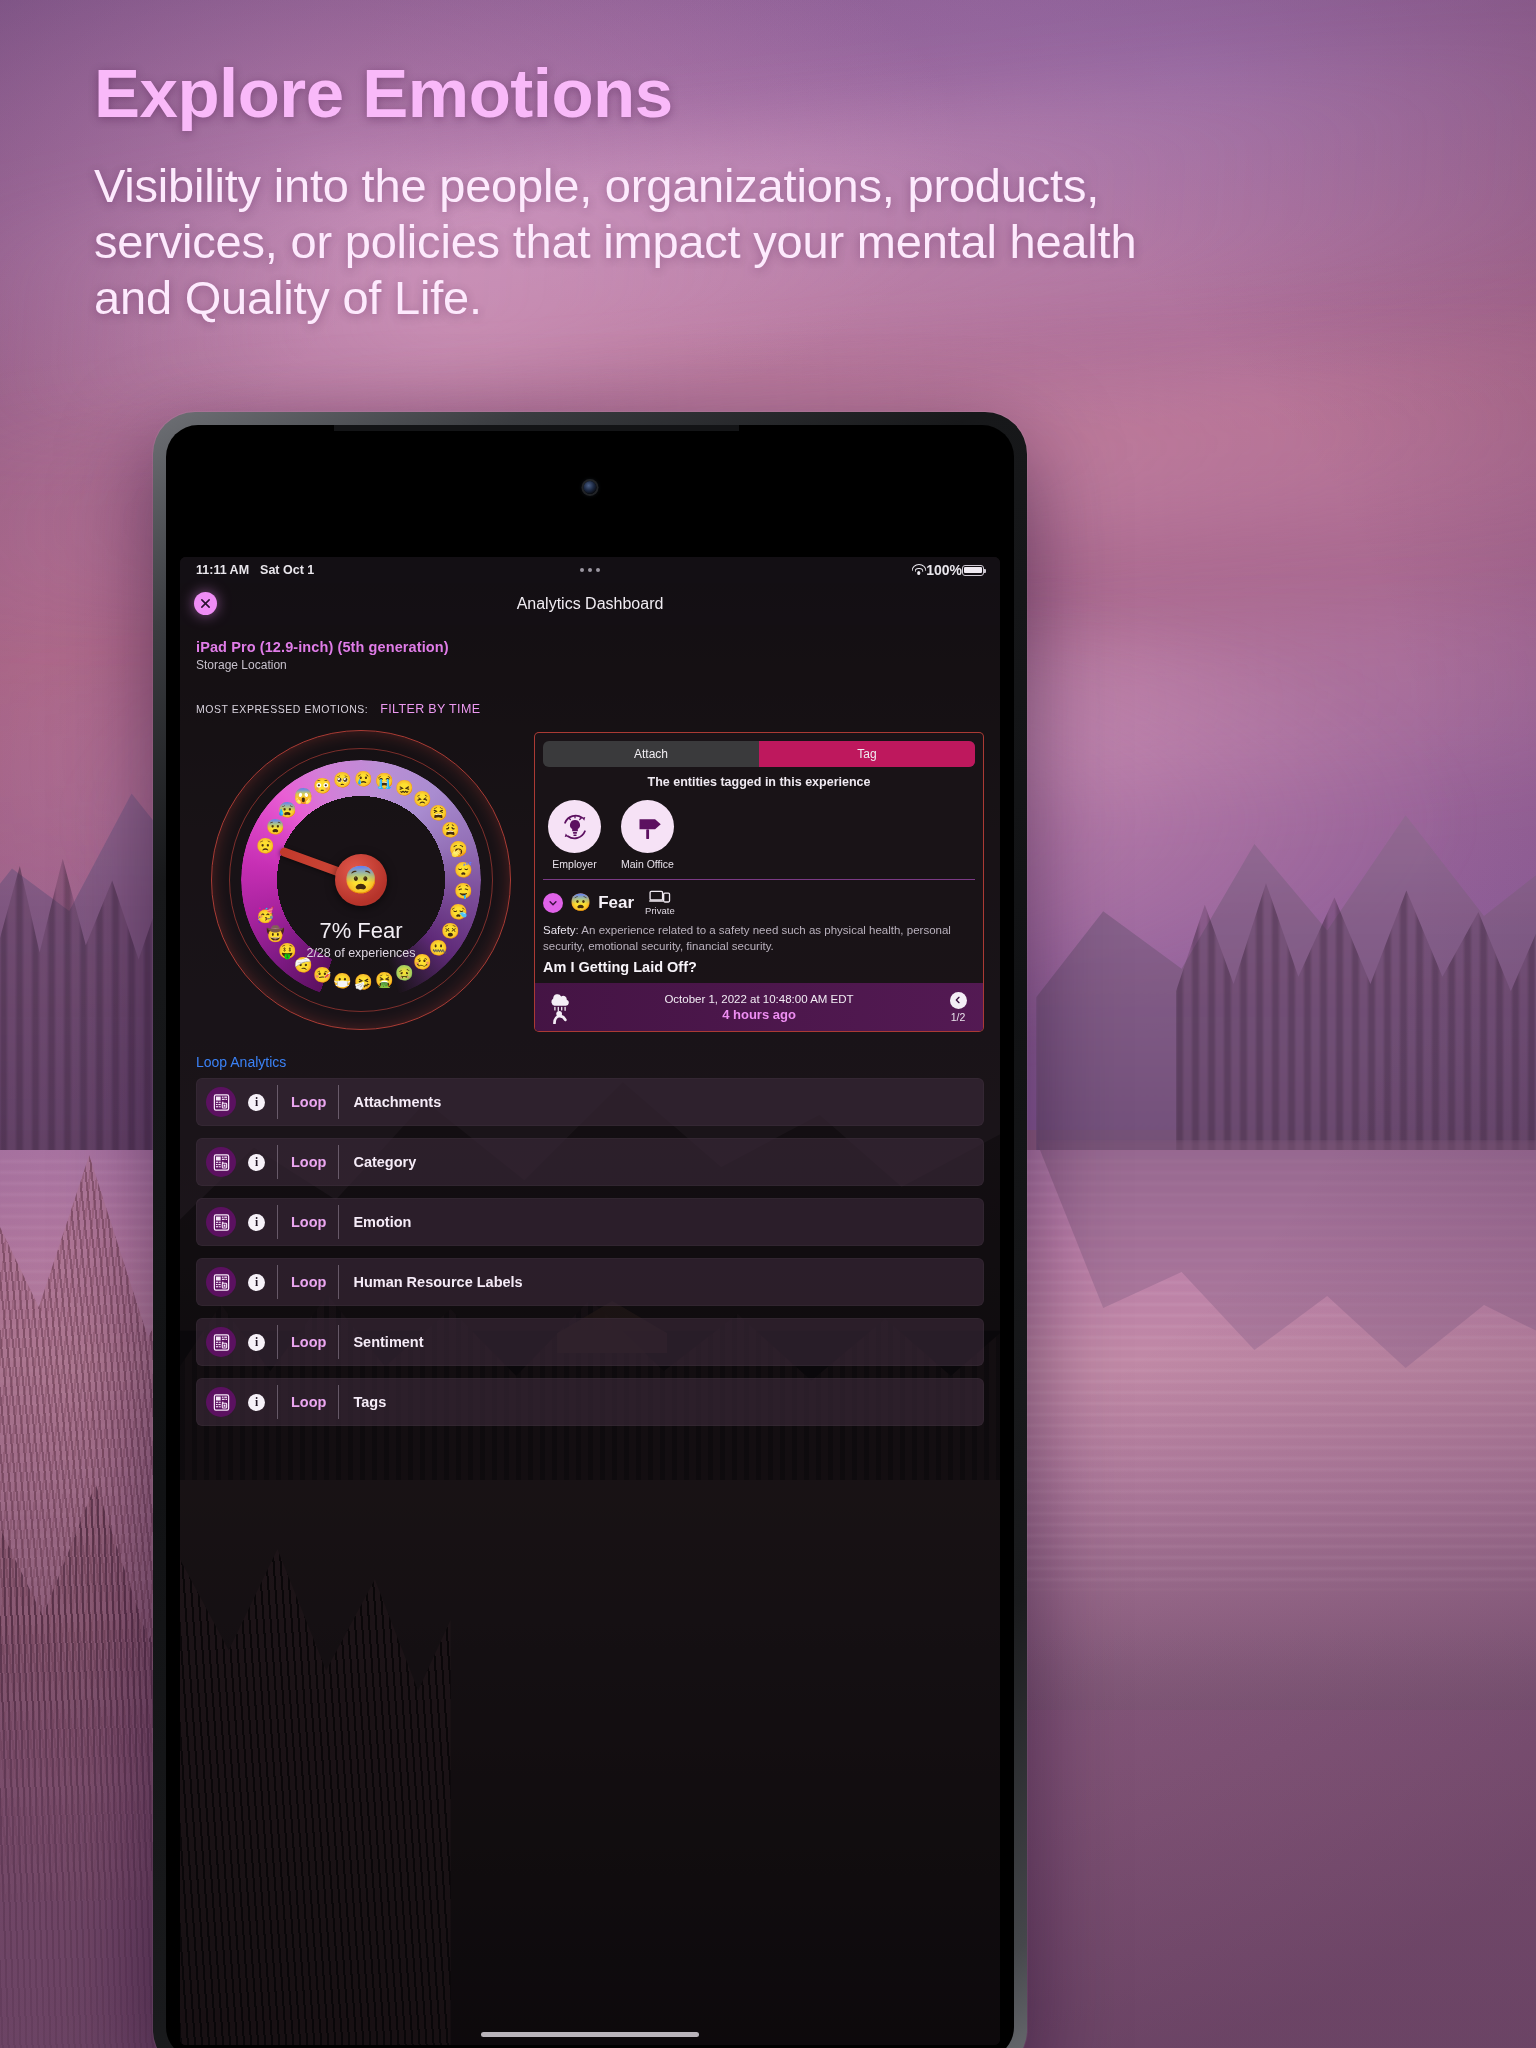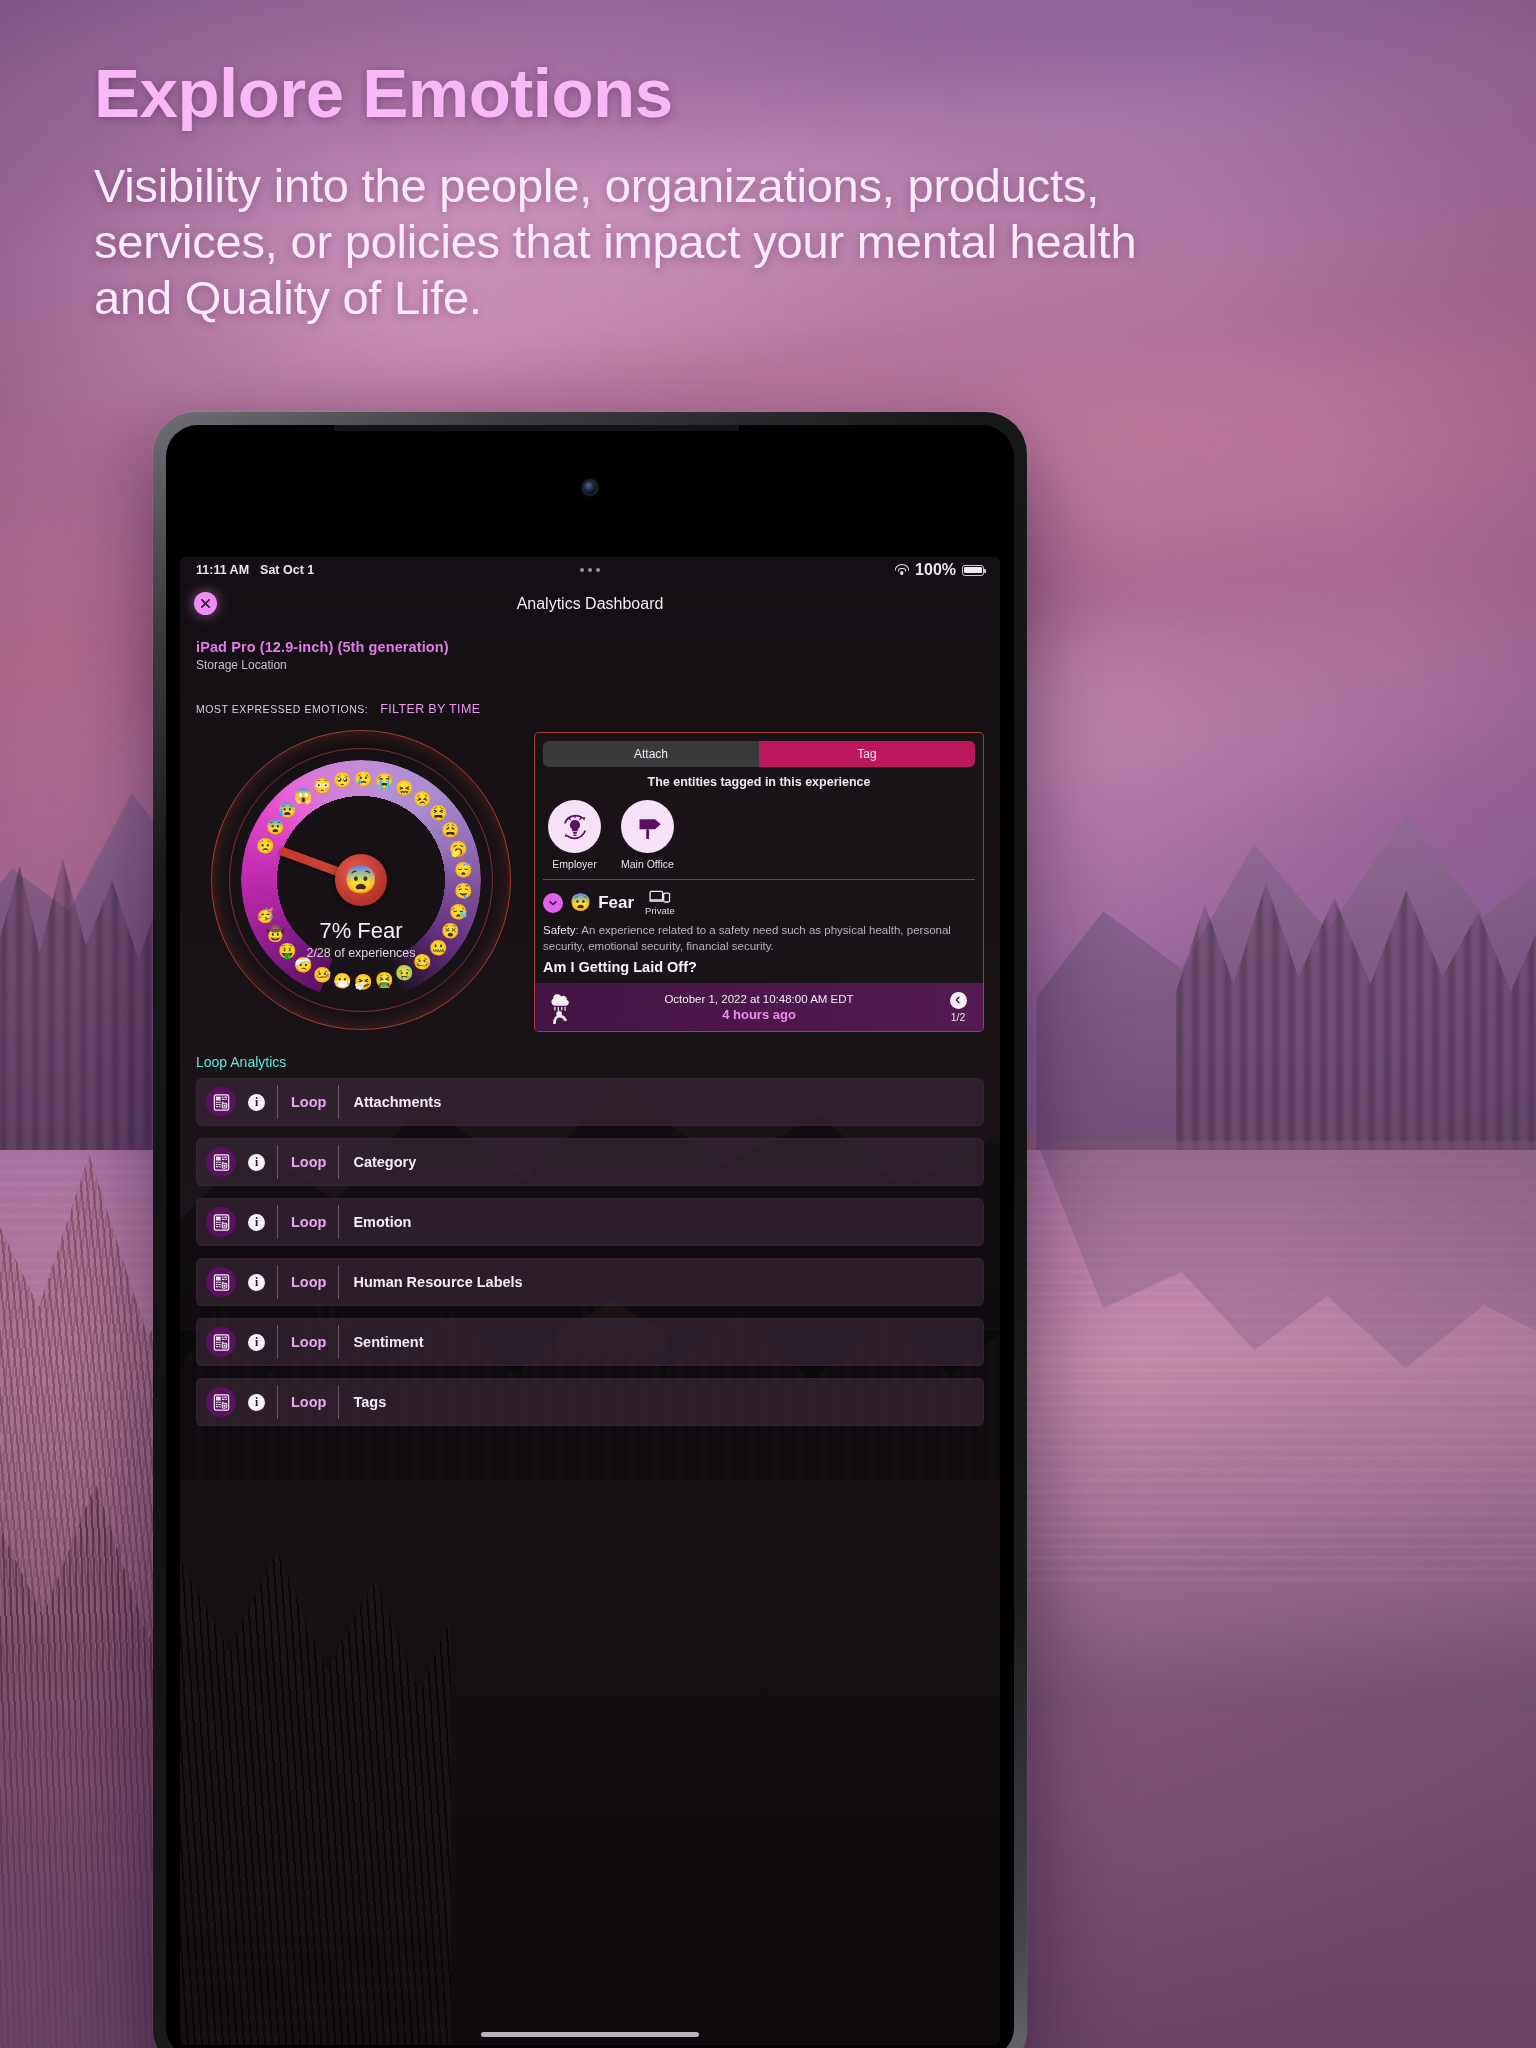--- a/index.html
+++ b/index.html
@@ -175,21 +175,21 @@
     position:absolute; left:0; right:0; top:0; height:26px;
     display:flex; align-items:center; padding:0 16px;
     color:#e9e6ec; font-size:12.5px; font-weight:600;
     background: rgba(20,16,22,.55);
     z-index:3;
   }
   .sb-left { display:flex; gap:11px; align-items:flex-start; }
   .sb-center { position:absolute; left:50%; transform:translateX(-50%);
     display:flex; gap:4px; align-items:center; }
   .sb-dot { width:4px; height:4px; border-radius:50%; background:#9b96a0; }
-  .sb-right { margin-left:auto; display:flex; gap:6px; align-items:center; font-size:16px; }
+  .sb-right { margin-left:auto; display:flex; align-items:center; font-size:14px; }
   .wifi-ic { width:15px; height:12px; position:relative; }
   .wifi-ic span { position:absolute; left:50%; transform:translateX(-50%);
     border:1.6px solid #e9e6ec; border-bottom:none; border-radius:50% 50% 0 0 / 100% 100% 0 0; }
   .wifi-ic .w1 { width:15px; height:7px; top:0; }
   .wifi-ic .w2 { width:9px; height:4.5px; top:3.6px; }
   .wifi-ic .w3 { width:3.5px; height:3.5px; top:7.4px; border-radius:50%;
     border:none; background:#e9e6ec; }
   .batt { width:22px; height:11px; border:1.4px solid #cfc9d3; border-radius:3px; position:relative; }
   .batt i { position:absolute; left:1.2px; top:1.2px; bottom:1.2px; right:1.2px; background:#efeaf2; border-radius:1px; }
   .batt::after { content:''; position:absolute; right:-3.4px; top:3.3px; width:2px; height:4.4px;
@@ -328,21 +328,21 @@
   .foot-mid { flex:1; text-align:center; }
   .foot-date { color:#f2ecf4; font-size:11.5px; }
   .foot-ago { color:#ee8ef2; font-size:13px; font-weight:700; margin-top:2px; }
   .foot-right { text-align:center; width:26px; }
   .pagebtn { width:17px; height:17px; border-radius:50%; background:#f4eef6;
     display:flex; align-items:center; justify-content:center; margin:0 auto; }
   .pagebtn svg { width:8px; height:8px; }
   .pagenum { color:#e9e2eb; font-size:10.5px; margin-top:2px; }
 
   
-  .loop-head { margin-top:22px; color:#5eead4; font-size:14px; font-weight:400; }
+  .loop-head { margin-top:22px; color:#3b82f6; font-size:14px; font-weight:400; }
   .loop-list { margin-top:8px; display:flex; flex-direction:column; gap:12px; }
   .loop-row {
     height:48px; border-radius:6px; background: rgba(60,42,58,.62);
     display:flex; align-items:center; padding-left:10px;
     box-shadow: inset 0 0 0 1px rgba(255,255,255,.03);
   }
   .lr-badge {
     width:30px; height:30px; border-radius:50%; background:#5b1160;
     display:flex; align-items:center; justify-content:center; flex:0 0 30px;
   }

